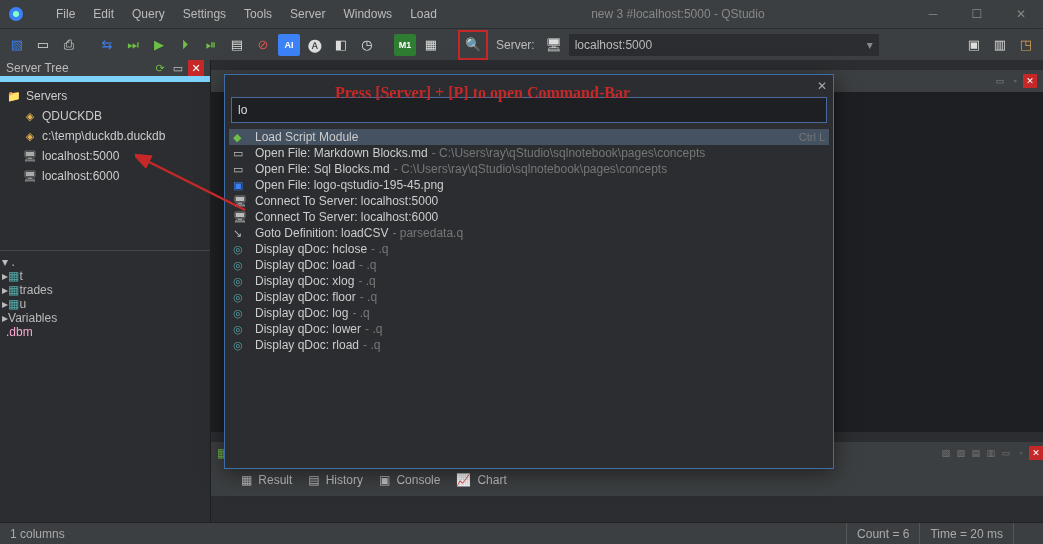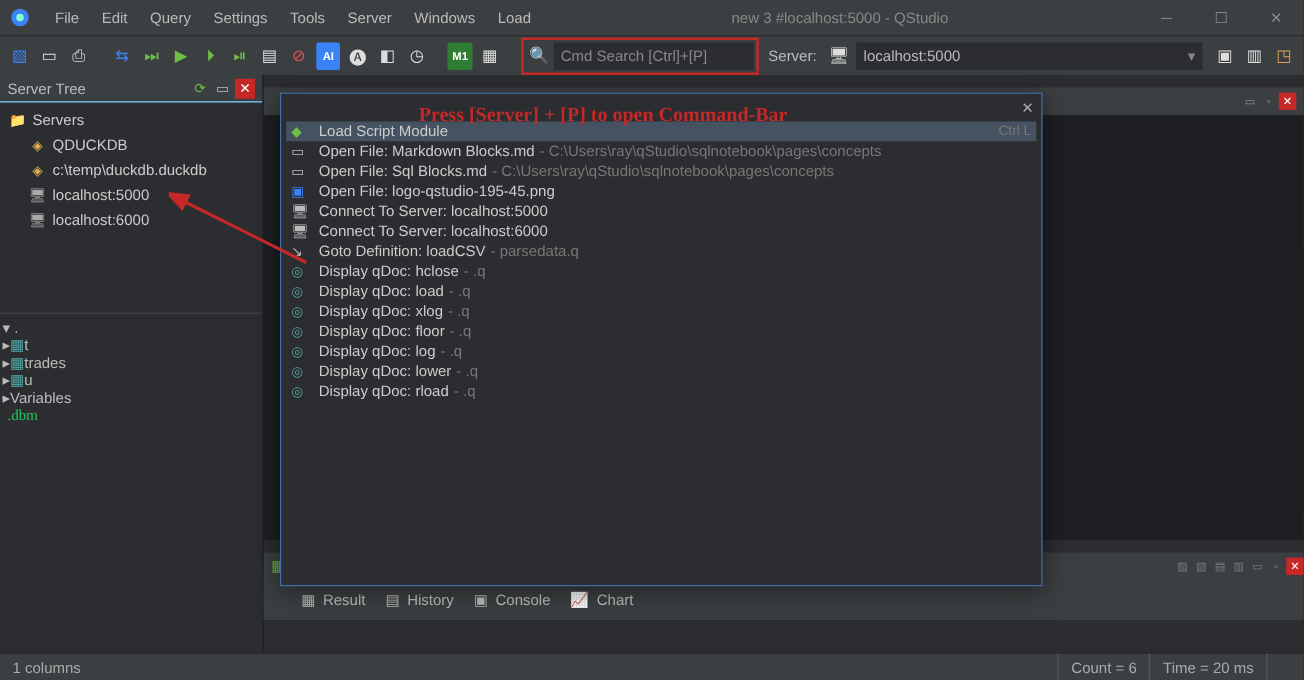--- a/index.html
+++ b/index.html
@@ -16,21 +16,21 @@
   .titlebar {
     height: 28px;
     display: flex; align-items: center;
     background: #3c3f41;
     color: #bbb;
   }
   .titlebar .logo {
     width: 20px; height: 20px; margin: 0 6px;
     display:flex;align-items:center;justify-content:center;
   }
-  .menubar { display:flex; gap:2px; margin-left:4px;align-items:center; }
+  .menubar { display:flex; gap:2px; margin-left:16px;align-items:center; }
   .menubar span { padding: 4px 8px; cursor:default; }
   .titlebar .title { flex:1; text-align:center; color:#888; }
   .winbtns { display:flex; }
   .winbtns div { width:44px; height:28px; display:flex;align-items:center;justify-content:center; color:#888;}
   
   .toolbar {
     height: 32px;
     background:#3c3f41;
     display:flex; align-items:center; gap:4px;
     padding: 0 6px;
@@ -63,21 +63,21 @@
     background:#2b2d30;width:310px;height:22px;
     display:flex;align-items:center;padding:0 6px;color:#bbb;
     position:relative;
   }
   .srv-select::after{content:"▾";position:absolute;right:6px;color:#888;}
   
   .main { position:absolute; top:60px; bottom:22px; left:0; right:0; display:flex; }
   .sidebar { width:210px; background:#2b2d30; display:flex;flex-direction:column; }
   .panel-hdr{
     height:22px;background:#3c3f41;display:flex;align-items:center;
-    padding:0 6px;color:#bbb;font-size:12px;border-bottom:1px solid #7dd3fc;
+    padding:0 6px;color:#bbb;font-size:12px;border-bottom:6px solid #7dd3fc;
   }
   .panel-hdr .spacer{flex:1;}
   .panel-hdr .hicon{width:16px;height:16px;margin-left:2px;font-size:11px;display:flex;align-items:center;justify-content:center;}
   .tree{padding:4px 2px;}
   .tree .row{display:flex;align-items:center;height:20px;padding-left:4px;color:#ccc;}
   .tree .row.l1{padding-left:20px;}
   .tree .row .ic{width:16px;display:flex;align-items:center;justify-content:center;margin-right:4px;font-size:11px;}
   .tree .folder{color:#e0b050;}
   .tree .db{color:#e0b050;}
   .tree .srv{color:#aaa;}
@@ -171,21 +171,20 @@
   <div class="tbtn blue" style="background:#3b82f6;color:#fff;font-size:9px;font-weight:bold;border-radius:2px;">AI</div>
   <div class="tbtn white">🅐</div>
   <div class="tbtn white">◧</div>
   <div class="tbtn white">◷</div>
   <div class="sep"></div>
   <div class="tbtn green" style="background:#2e7d32;color:#fff;font-size:9px;font-weight:bold;border-radius:2px;">M1</div>
   <div class="tbtn white">▦</div>
   <div class="sep"></div>
   <span class="red-outline">
     <div class="tbtn white">🔍</div>
-    <div class="search-box">Cmd Search [Ctrl]+[P]</div>
   </span>
   <span class="srv-label">Server:</span>
   <div class="tbtn white">🖥</div>
   <div class="srv-select">localhost:5000</div>
   <div class="sep" style="flex:1"></div>
   <div class="tbtn white">▣</div>
   <div class="tbtn white">▥</div>
   <div class="tbtn orange">◳</div>
 </div>
 
@@ -227,21 +226,21 @@
       <div class="row">
         <span class="ic">▾</span>
         <span>.</span>
       </div>
       <div id="ns-items">
           <div class="row l1"><span class="ic">▸</span><span class="ic" style="color: rgb(85, 170, 170);">▦</span><span>t</span></div>
           <div class="row l1"><span class="ic">▸</span><span class="ic" style="color: rgb(85, 170, 170);">▦</span><span>trades</span></div>
           <div class="row l1"><span class="ic">▸</span><span class="ic" style="color: rgb(85, 170, 170);">▦</span><span>u</span></div>
           <div class="row l1"><span class="ic">▸</span><span class="ic"></span><span>Variables</span></div>
         </div>
-      <div class="row" style="padding-left:4px;color:#22c55e;font-family:Liberation Serif, serif;">.dbm</div>
+      <div class="row" style="padding-left:4px;color:#f9a8d4;">.dbm</div>
     </div>
   </div>
 
   <div class="right">
     <div class="editor-hdr">
       <span class="pnlbtns">
         <span style="color:#888;">▭</span>
         <span style="color:#888;">▫</span>
         <span class="redsq" style="color:#fff;">✕</span>
       </span>
@@ -294,20 +293,21 @@
           <span>Chart</span>
         </div>
       </div>
   </div>
 </div>
 
 <div class="palette">
   <div class="ptitle">
     <span>✕</span>
   </div>
+  <div class="pin">lo</div>
   <div class="plist" id="plist">
       <div class="pitem sel">
         <span class="ic" style="color: rgb(111, 191, 68);">◆</span>
         <span>Load Script Module</span>
         <span class="shortcut">Ctrl L</span>
       </div>
       <div class="pitem">
         <span class="ic" style="color: rgb(187, 187, 187);">▭</span>
         <span>Open File: Markdown Blocks.md</span>
         <span class="hint">- C:\Users\ray\qStudio\sqlnotebook\pages\concepts</span>

